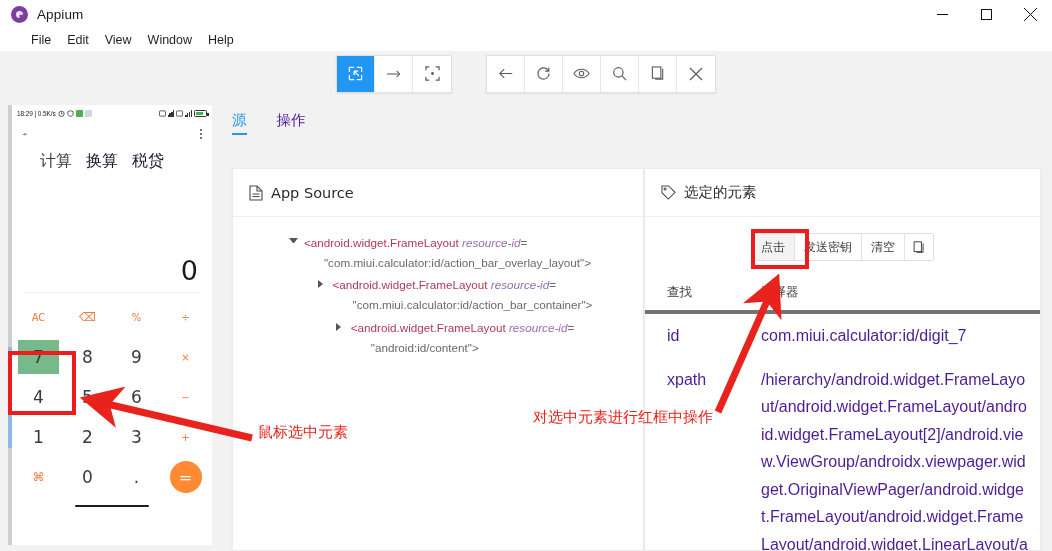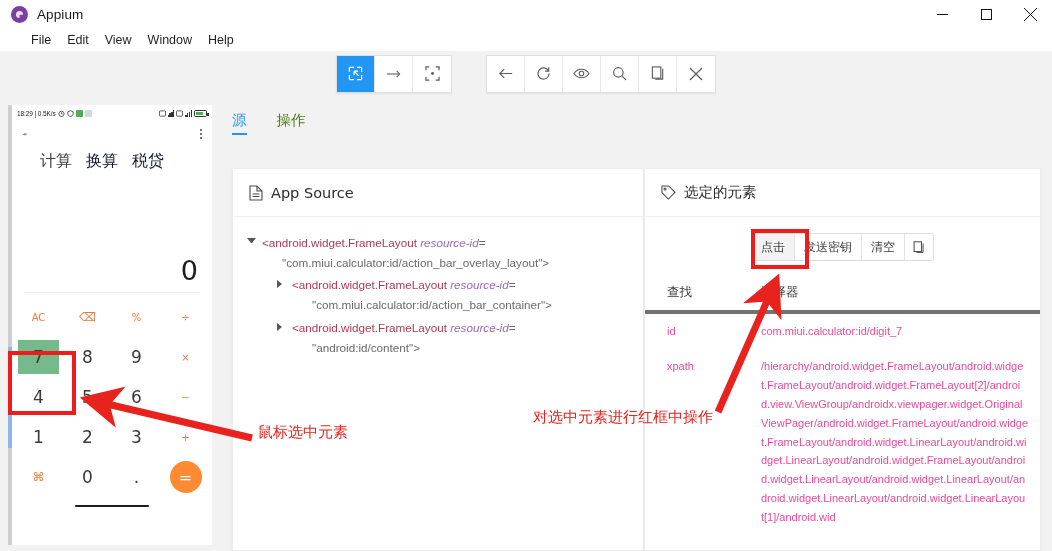--- a/index.html
+++ b/index.html
@@ -131,40 +131,40 @@
     border: 4px solid #ef1c1c; z-index: 30; pointer-events: none;
   }
   .hl-box2 {
     position: absolute; left: 751px; top: 229px; width: 58px; height: 40px;
     border: 4px solid #ef1c1c; z-index: 30; pointer-events: none;
   }
 
   
   .workarea { position: absolute; left: 220px; top: 96px; width: 832px; height: 455px; background: #f2f2f2; }
   .tabbar { height: 48px; display: flex; align-items: center; padding-left: 12px; gap: 30px; }
-  .wtab { font-size: 14.5px; color: #4d7c0f; position: relative; height: 48px; display: flex; align-items: center; font-family: "DejaVu Sans", sans-serif;}
+  .wtab { font-size: 14.5px; color: #4c1d95; position: relative; height: 48px; display: flex; align-items: center; font-family: "DejaVu Sans", sans-serif;}
   .wtab.active { color: #2196f3; }
   .wtab.active::after {
     content: ""; position: absolute; left: 0; right: 0; bottom: 9px; height: 2.5px; background: #2196f3;
   }
 
   .panels { position: absolute; left: 12px; top: 72px; right: 0; bottom: 0; display: flex; }
   .panel { background: #ffffff; box-shadow: 0 1px 2px rgba(0,0,0,.06); border: 1px solid #ececec; position: relative; overflow: hidden; }
   .panel.src { width: 412px; height: 383px; }
   .panel.sel { width: 397px; height: 383px; }
   .panel-head {
     height: 48px; display: flex; align-items: center; padding: 0 0 0 16px;
     border-bottom: 1px solid #efefef; gap: 8px;
   }
   .panel-title { font-size: 14.5px; color: #2b2b2b; font-family: "DejaVu Sans", sans-serif;}
   .head-ico { color: #4a4a4a; display: flex; }
 
   
   .tree { padding: 16px 10px 0 14px; font-size: 11.7px; line-height: 1.72; font-family: "Liberation Sans", sans-serif; }
-  .tnode { display: flex; align-items: flex-start; gap: 6px; margin-bottom: 2px; }
+  .tnode { display: flex; align-items: flex-start; gap: 6px; margin-bottom: 2px; justify-content: center; }
   .tnode.lvl2 { padding-left: 30px; }
   .caret { width: 9px; flex: 0 0 9px; margin-top: 5px; }
   .caret.down { border-left: 4.5px solid transparent; border-right: 4.5px solid transparent; border-top: 5px solid #555; height: 0;}
   .caret.right { border-top: 4.5px solid transparent; border-bottom: 4.5px solid transparent; border-left: 5px solid #555; width:0; height: 0; margin-top: 5px;}
   .tline { color: #6a6a6a; }
   .tag { color: #b03a56; }
   .attrname { color: #9b6ab0; font-style: italic; }
   .attrval { color: #6a6a6a; }
   .indent2 { padding-left: 20px; display: block; }
 
@@ -179,21 +179,21 @@
   .gbtn:last-child { border-right: none; padding: 0 8px; }
   .gbtn.pressed { background: #f3f3f3; }
 
   .tbl { width: 100%; border-collapse: collapse; }
   .tbl th {
     text-align: left; font-size: 12.5px; color: #3a3a3a; font-weight: normal;
     padding: 7px 0 9px 22px; border-bottom: 4px solid #737373; font-family: "DejaVu Sans", sans-serif;
   }
   .tbl th.c2, .tbl td.c2 { padding-left: 16px; }
   .tbl td {
-    font-size: 11px; color: #ec4899; padding: 8px 10px 8px 22px; vertical-align: top;
+    font-size: 16px; color: #4c1d95; padding: 8px 10px 8px 22px; vertical-align: top;
     line-height: 1.72; word-break: break-all;
   }
   .tbl td.c2 { padding-left: 16px; padding-right: 12px; }
   .col-find { width: 100px; }
 
   
   .ann { position: absolute; color: #e8221c; font-size: 15px; white-space: nowrap; z-index: 40; font-family: "DejaVu Sans", sans-serif;}
   .ann1 { left: 258px; top: 423px; }
   .ann2 { left: 533px; top: 408px; }
   svg.arrows { position: absolute; left: 0; top: 0; width: 1052px; height: 551px; z-index: 35; pointer-events: none; }

